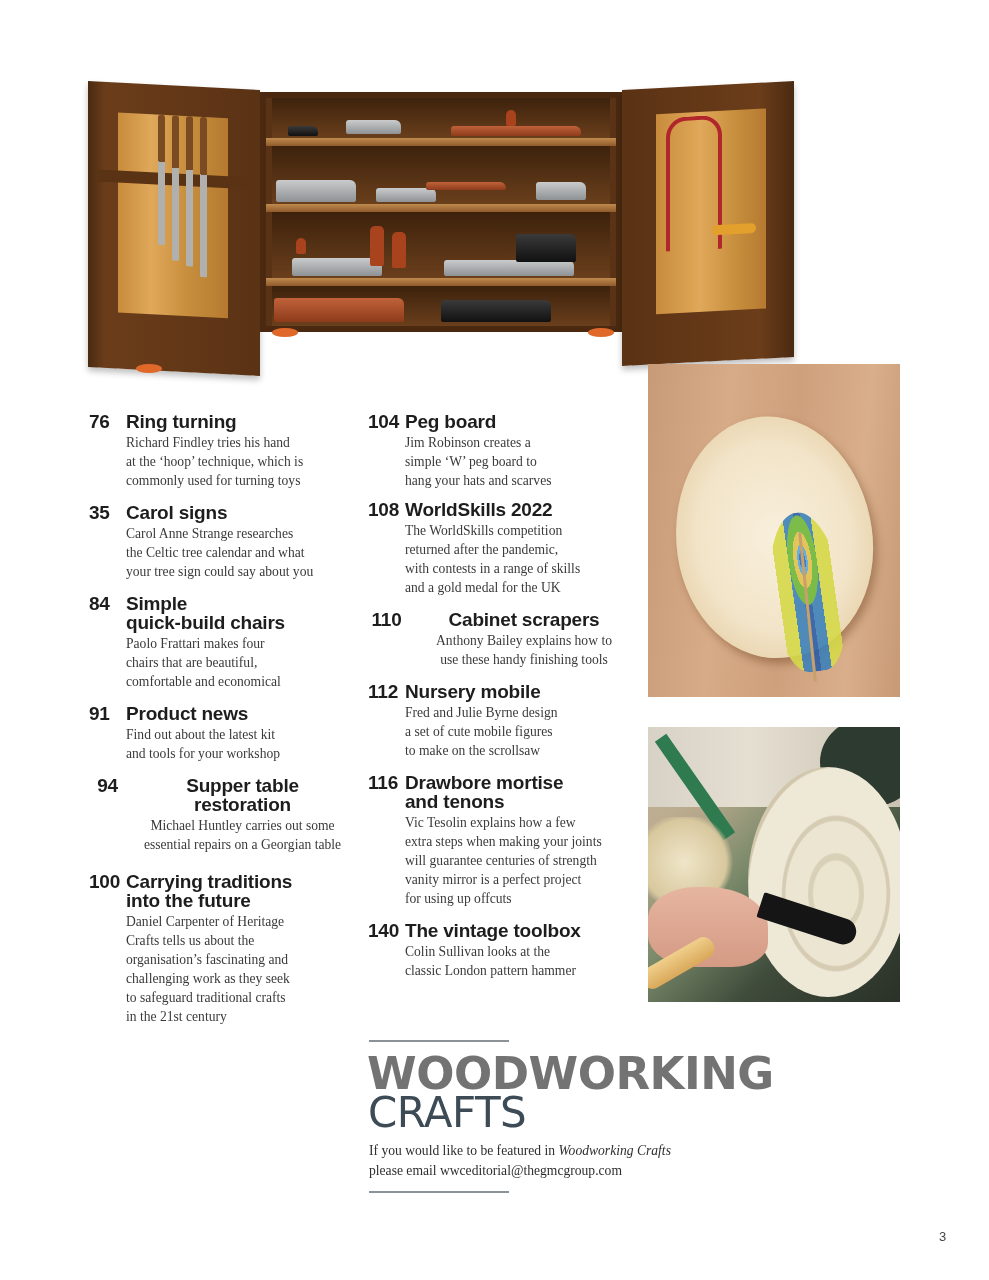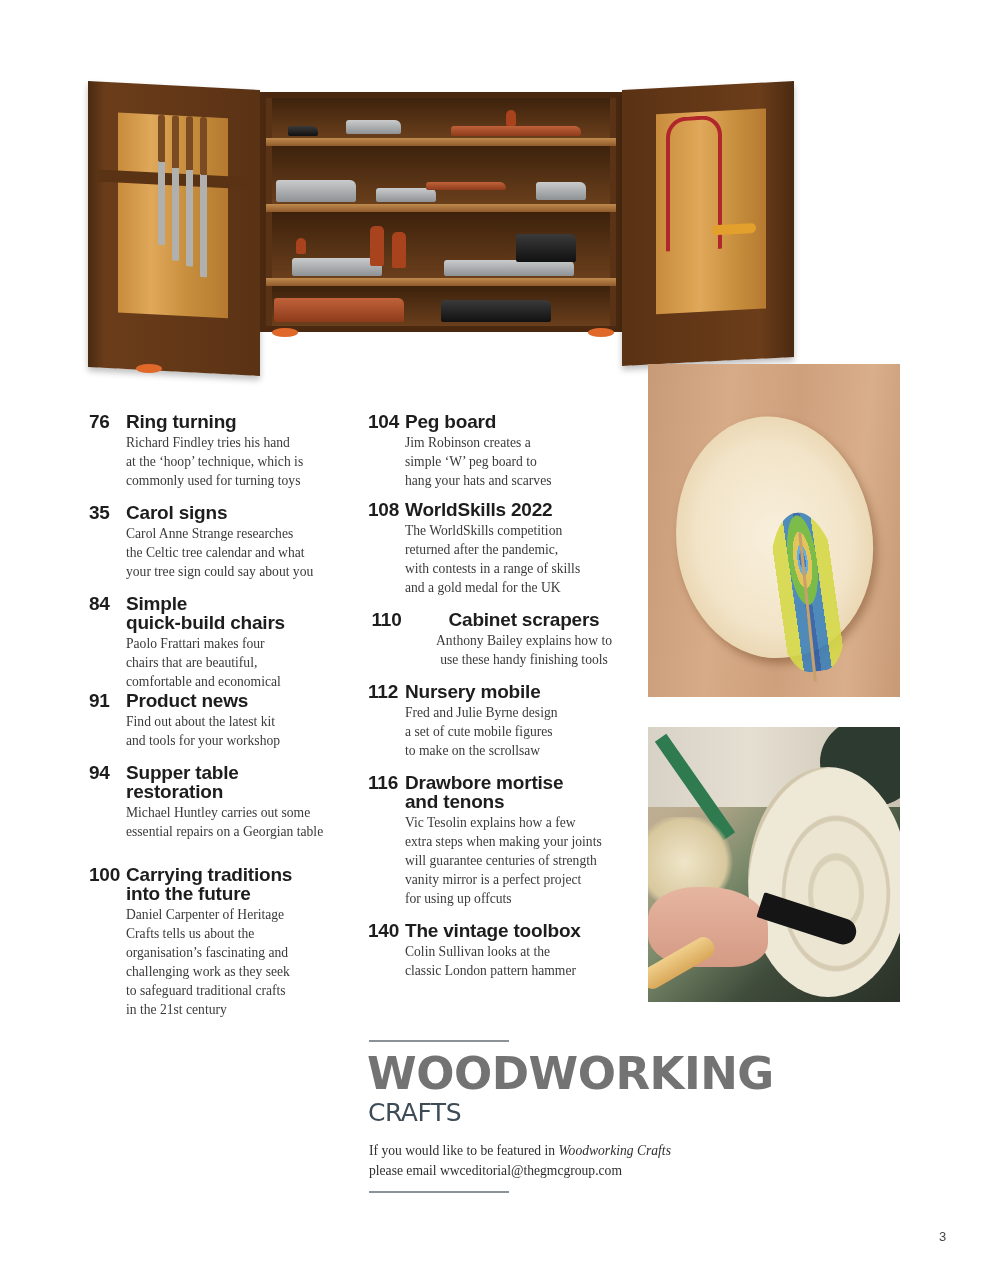--- a/index.html
+++ b/index.html
@@ -65,21 +65,21 @@
   .entry { position: relative; margin-bottom: 0; }
   .entry-head { display: flex; align-items: flex-start; font-family: "Liberation Sans", sans-serif; font-weight: 700;
     font-size: 19px; line-height: 19px; color: #1d1d1d; letter-spacing: -0.2px; }
   .entry-num { width: 37px; flex: 0 0 37px; }
   .entry-title { flex: 1; }
   .entry-desc { margin-left: 37px; margin-top: 2px; font-family: "Liberation Serif", serif; font-size: 13.6px; line-height: 19px; color: #3a3a3a; white-space: pre-line; }
 
   
   .rule { position: absolute; left: 369px; width: 140px; height: 2px; background: #8c9398; }
   .mast-title { position: absolute; left: 367px; top: 1048px; font-family: "DejaVu Sans", sans-serif; font-weight: 900; font-size: 45px; line-height: 52px; color: #737373; letter-spacing: -0.5px; }
-  .mast-sub { position: absolute; left: 368px; top: 1092px; font-family: "DejaVu Sans", sans-serif; font-weight: 400; font-size: 25px; line-height: 42px; color: #3c4b55; letter-spacing: -0.5px; }
+  .mast-sub { position: absolute; left: 368px; top: 1092px; font-family: "DejaVu Sans", sans-serif; font-weight: 400; font-size: 42px; line-height: 42px; color: #3c4b55; letter-spacing: -0.5px; }
   .mast-note { position: absolute; left: 369px; top: 1141px; font-family: "Liberation Serif", serif; font-size: 13.6px; line-height: 20px; color: #2e2e2e; }
   .mast-note em { font-style: italic; }
 
   .page-num { position: absolute; left: 939px; top: 1229px; font-family: "Liberation Sans", sans-serif; font-size: 13px; color: #444; }
 </style>
 </head>
 <body>
 
 <div class="cabinet">
   <div class="cab-door-left">
@@ -156,39 +156,39 @@
   </div>
   <div class="entry" style="margin-bottom:13px;">
     <div class="entry-head">
         <span class="entry-num">35</span>
         <span class="entry-title">Carol signs</span>
       </div>
     <div class="entry-desc">Carol Anne Strange researches
 the Celtic tree calendar and what
 your tree sign could say about you</div>
   </div>
-  <div class="entry" style="">
+  <div class="entry" style="margin-bottom:13px;">
     <div class="entry-head">
         <span class="entry-num">84</span>
         <span class="entry-title" style="white-space:pre-line;">Simple
 quick-build chairs</span>
       </div>
     <div class="entry-desc">Paolo Frattari makes four
 chairs that are beautiful,
 comfortable and economical</div>
   </div>
   <div class="entry" style="margin-bottom:13px;">
     <div class="entry-head">
         <span class="entry-num">91</span>
         <span class="entry-title">Product news</span>
       </div>
     <div class="entry-desc">Find out about the latest kit
 and tools for your workshop</div>
   </div>
-  <div class="entry" style="margin-bottom:24px;">
+  <div class="entry" style="margin-bottom:18px;text-align:center;">
     <div class="entry-head">
         <span class="entry-num">94</span>
         <span class="entry-title" style="white-space:pre-line;">Supper table
 restoration</span>
       </div>
     <div class="entry-desc">Michael Huntley carries out some
 essential repairs on a Georgian table</div>
   </div>
   <div class="entry">
     <div class="entry-head">

